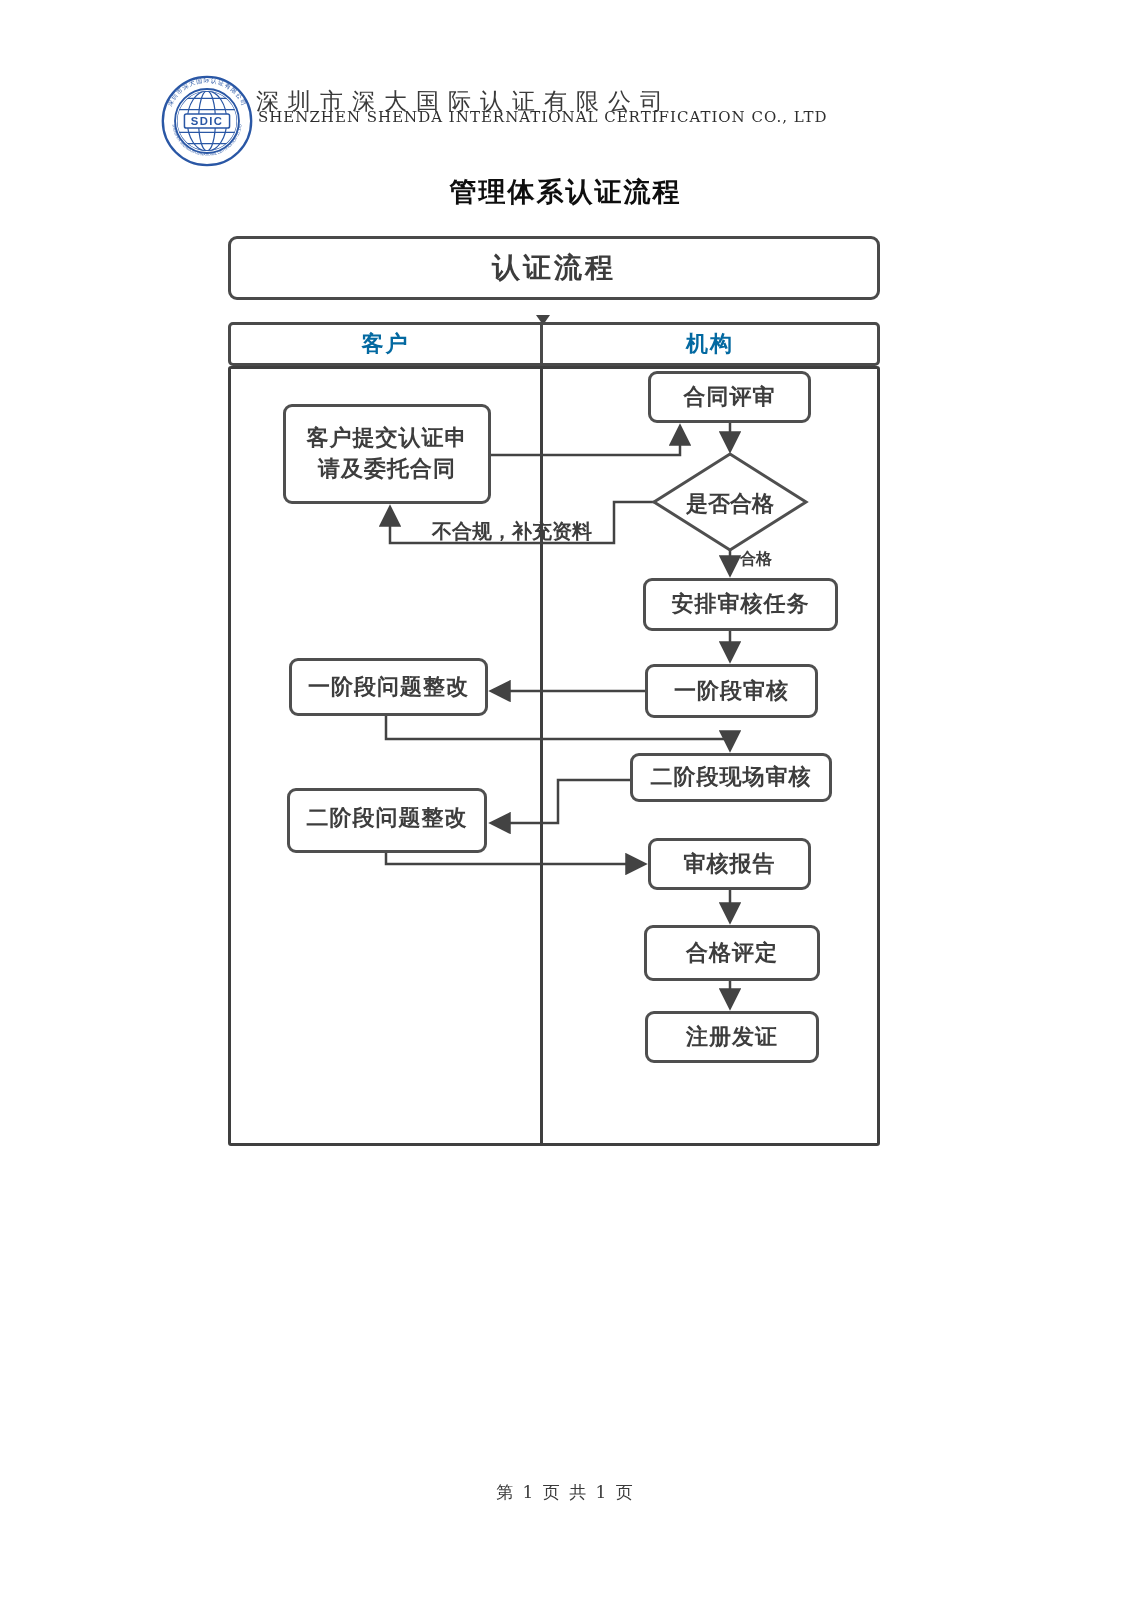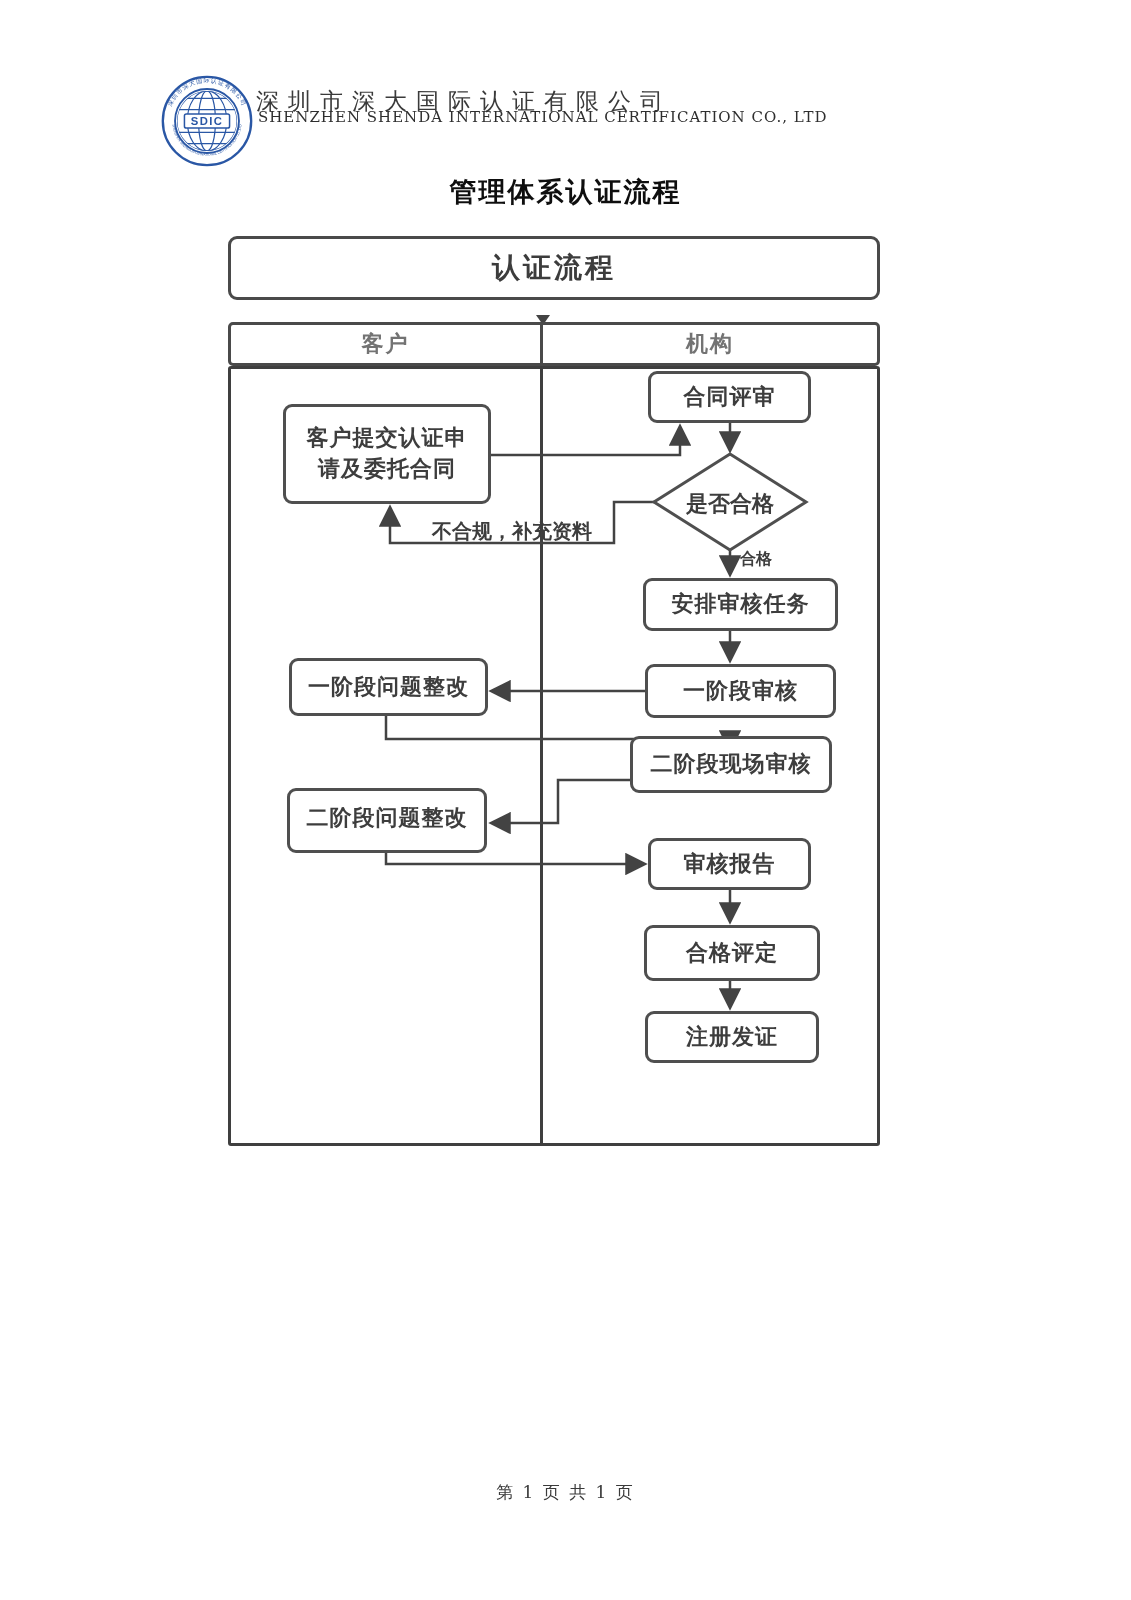--- a/index.html
+++ b/index.html
@@ -22,41 +22,41 @@
                  border:3px solid #4a4a4a; border-radius:9px; background:#fff;
                  display:flex; align-items:center; justify-content:center;
                  font-size:28px; font-weight:bold; color:#3c3c3c; letter-spacing:3px; }
   .fc-mini-arrow { position:absolute; left:536px; top:315px; width:0; height:0;
                    border-left:7px solid transparent; border-right:7px solid transparent;
                    border-top:10px solid #434343; }
   .fc-header-row { position:absolute; left:228px; top:322px; width:652px; height:44px;
                    border:3px solid #4a4a4a; border-radius:5px; background:#fff;
                    display:grid; grid-template-columns:312px 1fr; }
   .fc-header-cell { display:flex; align-items:center; justify-content:center;
-                    font-size:22px; font-weight:bold; color:#737373; letter-spacing:2px; }
+                    font-size:22px; font-weight:bold; color:#0369a1; letter-spacing:2px; }
   .fc-header-cell.left { border-right:3px solid #4a4a4a; }
   .fc-body { position:absolute; left:228px; top:366px; width:652px; height:780px;
              border:3px solid #3f3f3f; border-radius:3px; background:#fff; }
   .fc-divider { position:absolute; left:540px; top:366px; width:3px; height:780px; background:#3f3f3f; }
 
   
   .connectors { position:absolute; left:0; top:0; width:1131px; height:1600px; pointer-events:none; }
   .connectors path.edge { fill:none; stroke:#434343; stroke-width:2.5; }
 
   
   .node { position:absolute; background:#fff; border:3px solid #4f4f4f; border-radius:9px;
           display:flex; align-items:center; justify-content:center; text-align:center;
           font-size:22px; font-weight:bold; color:#3d3d3d; letter-spacing:1px; line-height:1.4;
           white-space:pre-line; }
   .n-contract  { left:648px; top:371px; width:163px; height:52px; }
   .n-customer  { left:283px; top:404px; width:208px; height:100px; }
   .n-arrange   { left:643px; top:578px; width:195px; height:53px; }
-  .n-s1audit   { left:645px; top:664px; width:191px; height:54px; }
+  .n-s1audit   { left:645px; top:664px; width:173px; height:54px; }
   .n-s1rect    { left:289px; top:658px; width:199px; height:58px; }
-  .n-s2audit   { left:630px; top:736px; width:202px; height:57px; }
+  .n-s2audit   { left:630px; top:753px; width:202px; height:49px; }
   .n-s2rect    { left:287px; top:788px; width:200px; height:65px;font-family:Liberation Mono, monospace; }
   .n-report    { left:648px; top:838px; width:163px; height:52px; }
   .n-assess    { left:644px; top:925px; width:176px; height:56px; }
   .n-register  { left:645px; top:1011px; width:174px; height:52px; }
 
   .decision-label { position:absolute; left:660px; top:489px; width:140px; text-align:center;
                     font-size:22px; font-weight:bold; color:#3d3d3d; }
   .edge-label { position:absolute; font-weight:bold; color:#3d3d3d; }
   .l-fail { left:412px; top:518px; width:200px; text-align:center; font-size:20px; }
   .l-pass { left:740px; top:549px; font-size:16px; }

